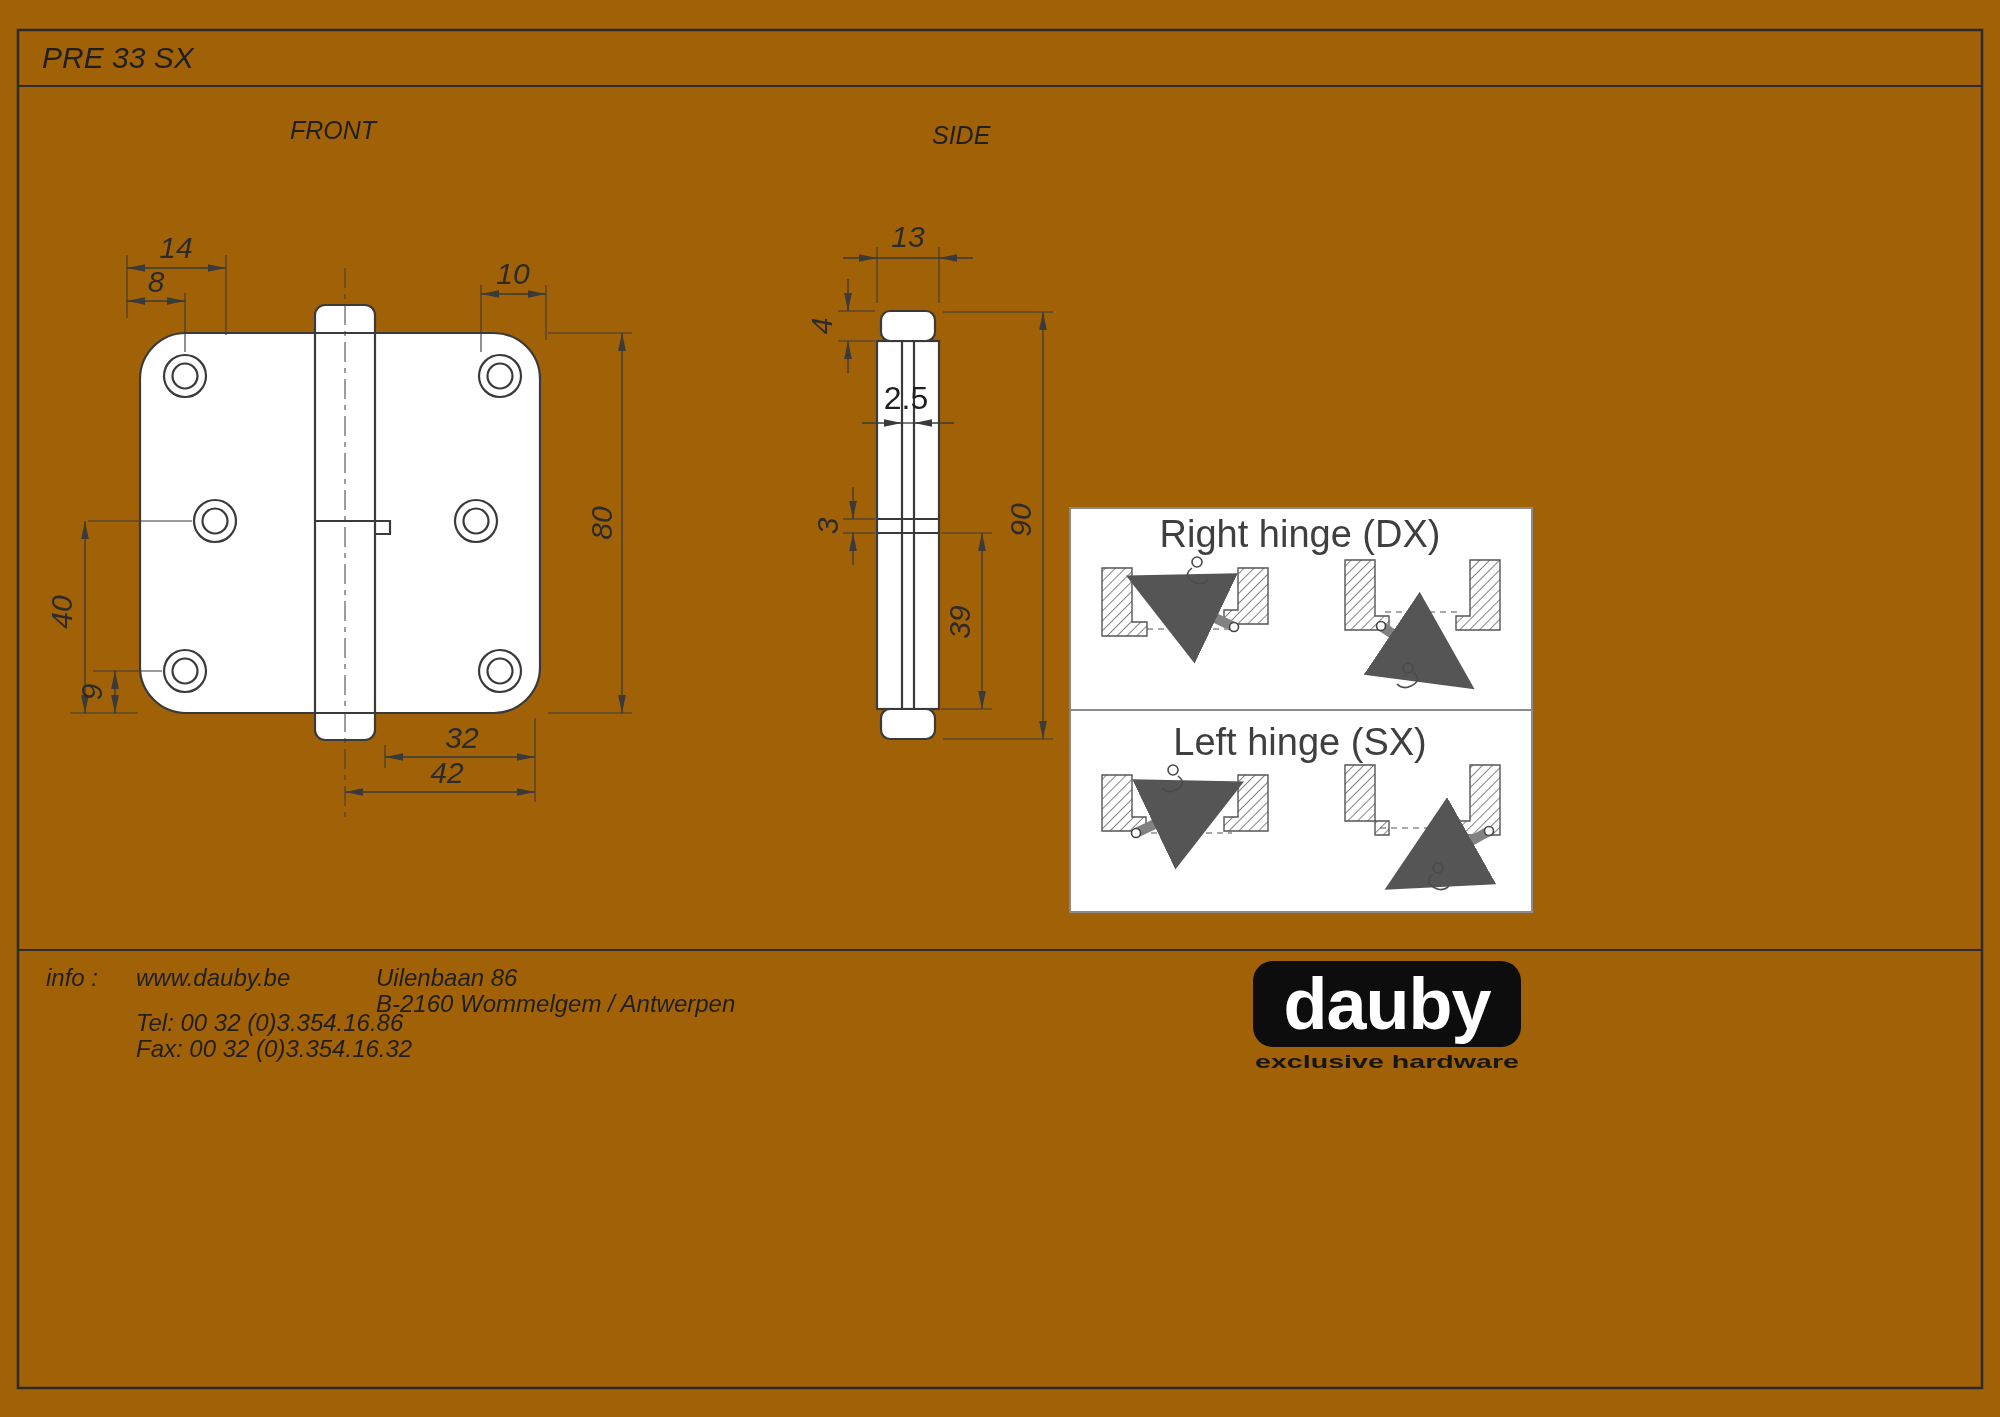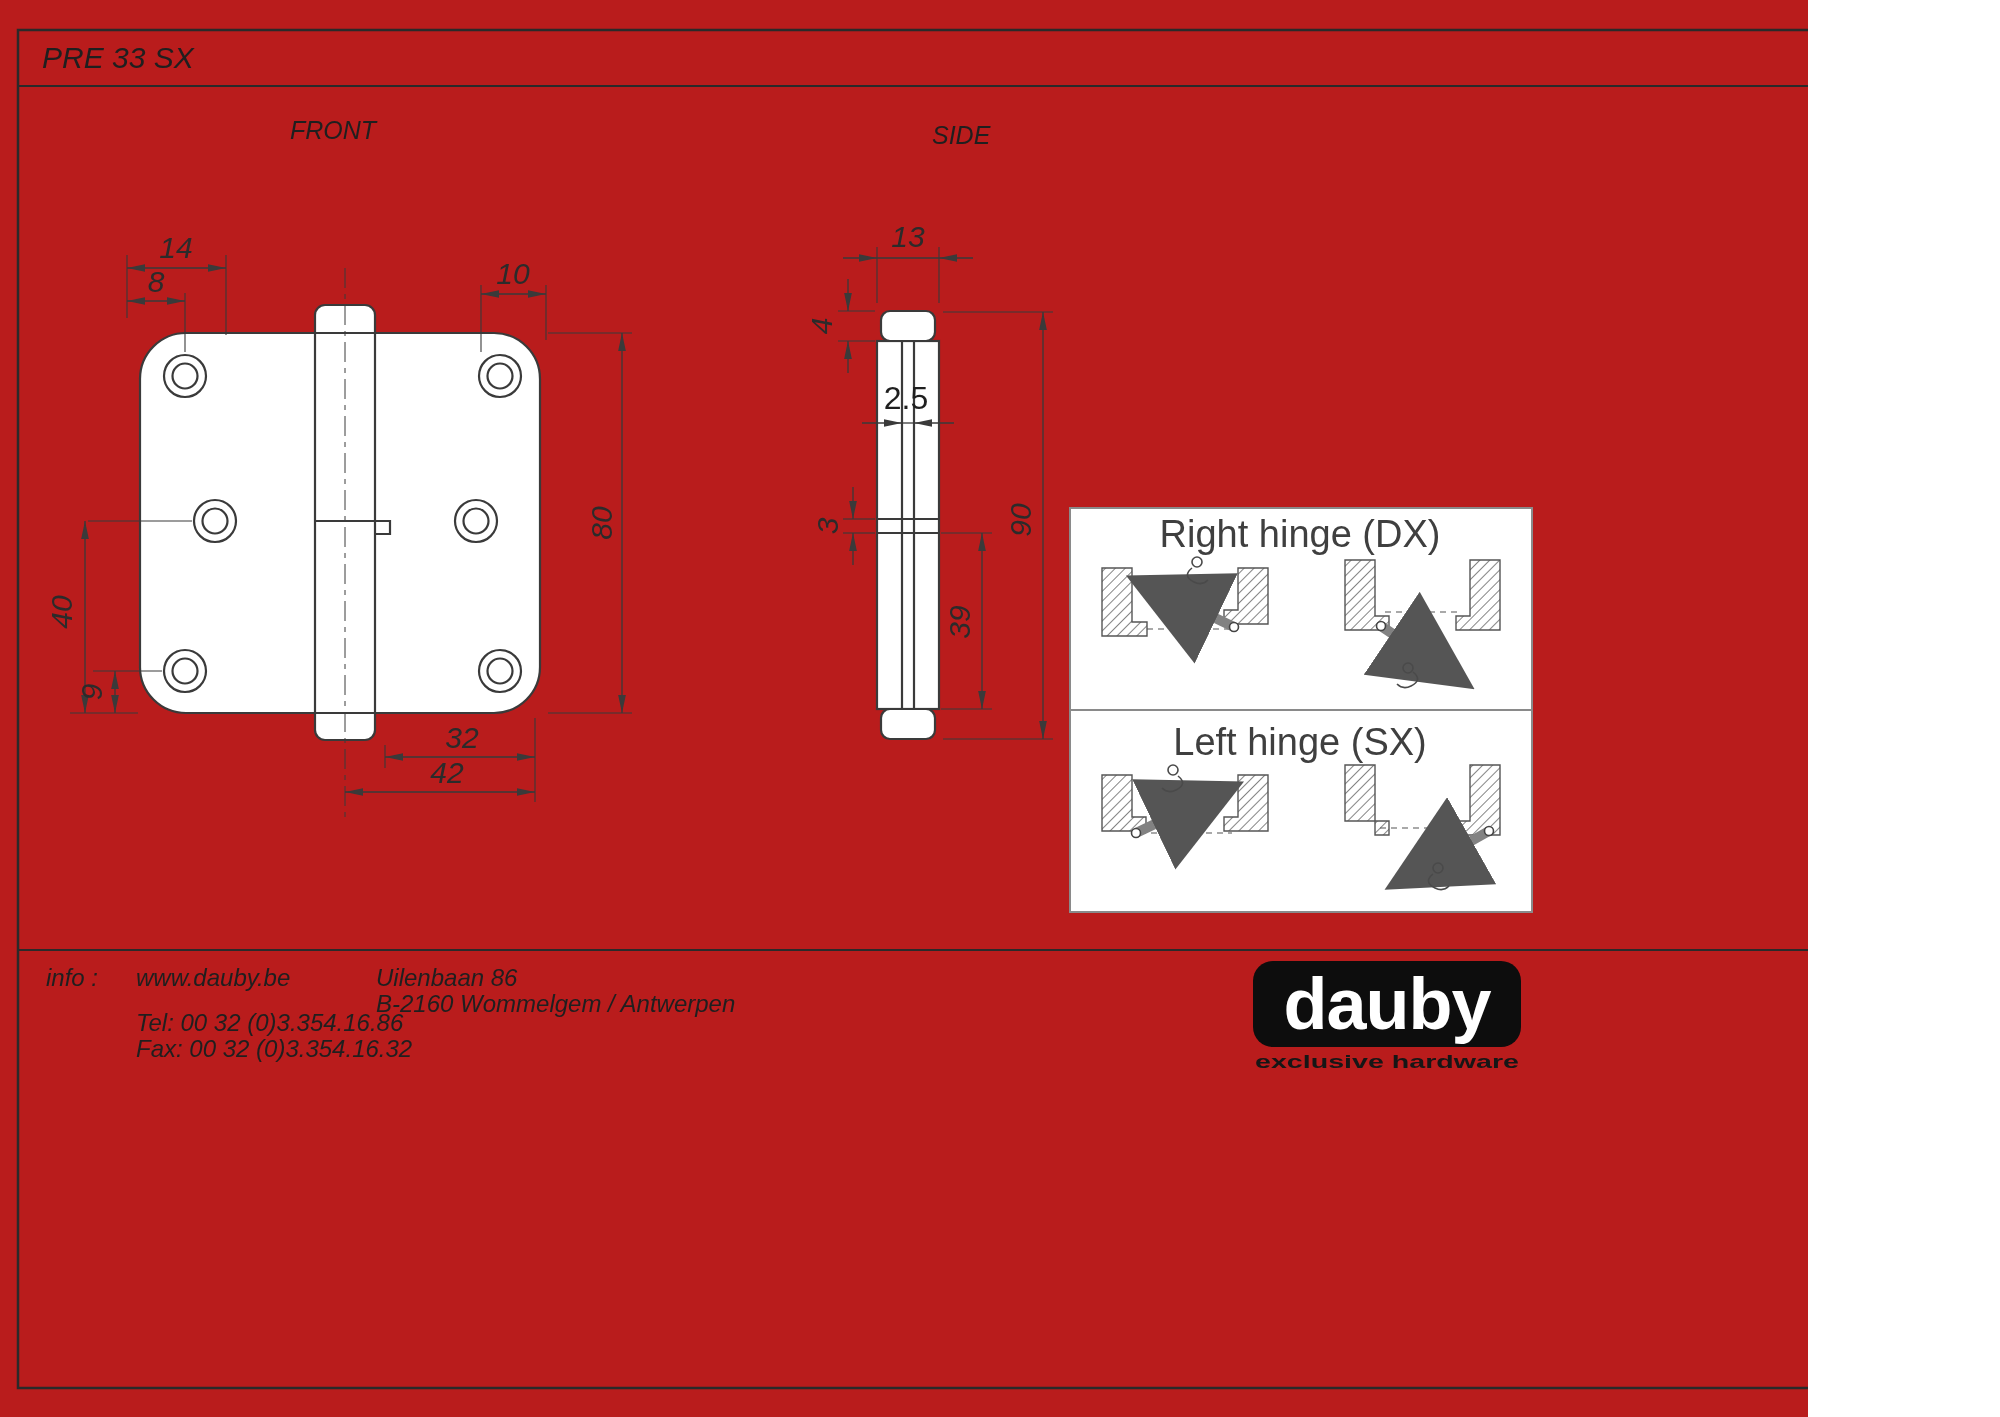--- a/index.html
+++ b/index.html
@@ -1,16 +1,16 @@
 <!DOCTYPE html>
 <html><head>
 <meta charset="utf-8">
 <style>
   html,body{margin:0;padding:0;background:#ffffff;}
-  .page{position:relative;width:1808px;height:1417px;background:#b91c1c;overflow:hidden;}
+  .page{position:relative;width:2000px;height:1417px;background:#a16207;overflow:hidden;}
   svg{display:block;}
   .t-title{font:italic 30px "Liberation Sans",sans-serif;fill:#1f1f1f;}
   .t-view{font:italic 25px "Liberation Sans",sans-serif;fill:#1f1f1f;}
   .t-dim{font:italic 30px "Liberation Sans",sans-serif;fill:#2b2b2b;}
   .t-dim-plain{font:32px "Liberation Sans",sans-serif;fill:#1f1f1f;}
   .t-panel{font:38px "Liberation Sans",sans-serif;fill:#3f3f3f;}
   .t-foot{font:italic 24px "Liberation Sans",sans-serif;fill:#1f1f1f;}
   .t-logo{font:bold 72px "Liberation Sans",sans-serif;fill:#ffffff;letter-spacing:-1px;}
   .t-tag{font:bold 19px "Liberation Sans",sans-serif;fill:#161616;}
   .frame{fill:none;stroke:#2a2a2a;stroke-width:2.5;}

